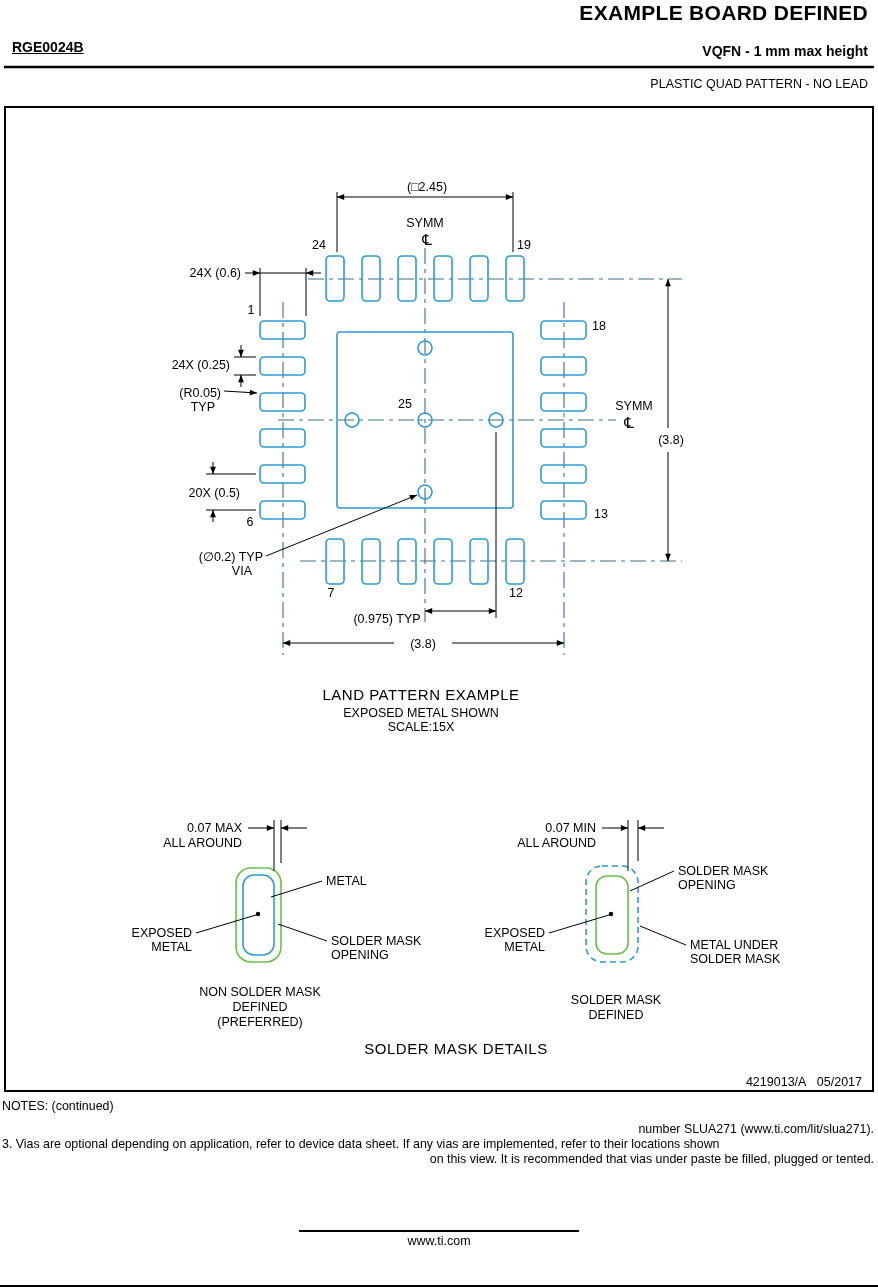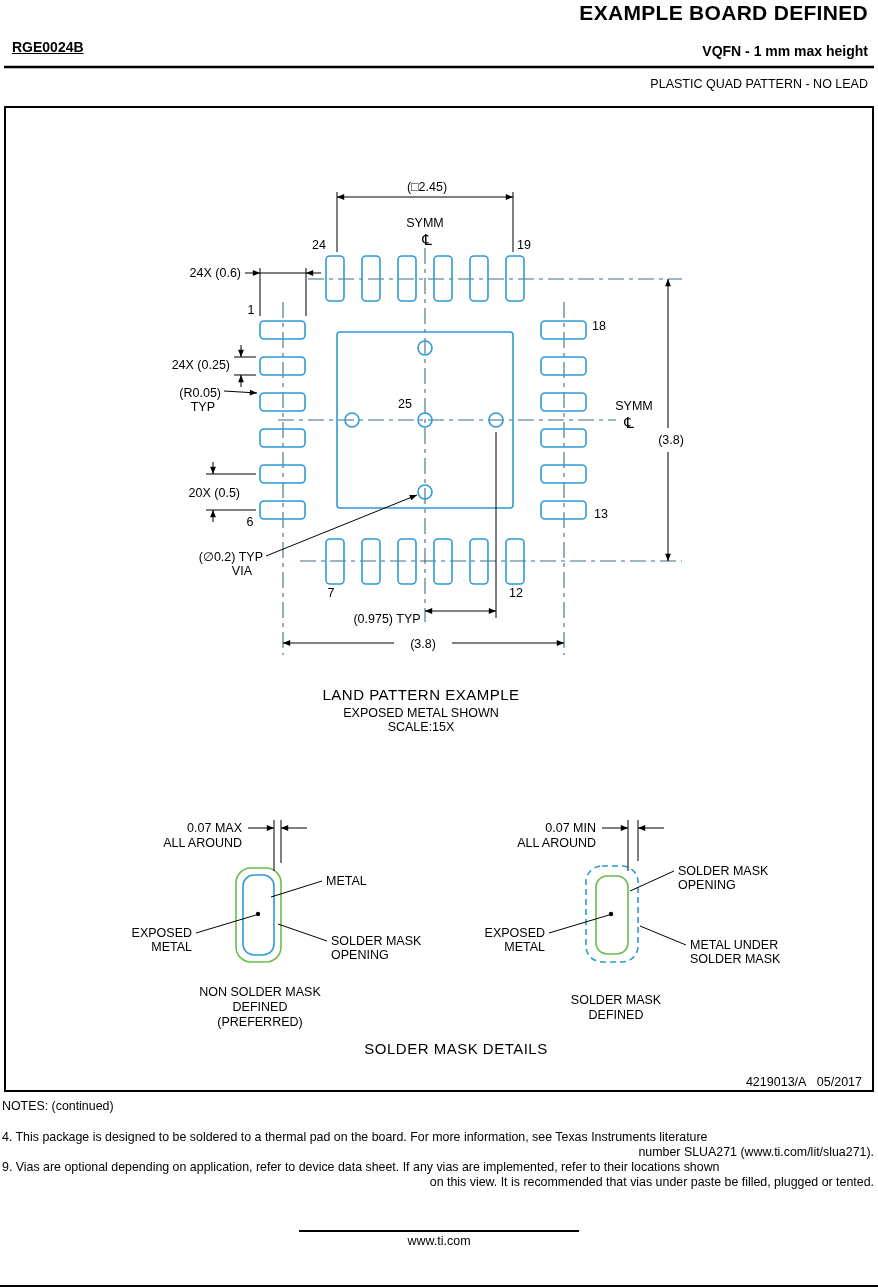--- a/index.html
+++ b/index.html
@@ -8,21 +8,21 @@
   .abs { position:absolute; }
 
   
   .sheet-title   { position:absolute; right:10px; top:1px;  font-size:21px; font-weight:bold; letter-spacing:0.3px; }
   .part-number   { position:absolute; left:12px;  top:39px; font-size:14px; font-weight:bold;text-decoration:underline; }
   .package-spec  { position:absolute; right:10px; top:43px; font-size:14px; font-weight:bold; }
   .package-family{ position:absolute; right:10px; top:77px; font-size:12.5px; }
 
   
   .notes { position:absolute; left:2px; top:1099px; font-size:12.4px; line-height:15px; width:872px; white-space:nowrap; }
-  .notes-heading { margin-bottom:16px; }
+  .notes-heading { margin-bottom:8px; }
   .note-line.cont { padding-left:13px;text-align:right; }
 
   
   .footer { position:absolute; left:0; top:1228px; width:100%; display:flex; flex-direction:column; align-items:center; }
   .logo-row { display:flex; align-items:flex-start; gap:5px; }
   .brand { display:flex; flex-direction:column; padding-top:2px; }
   .brand1 { font-family:"Liberation Serif", serif; font-weight:bold; font-size:20px; line-height:18px; letter-spacing:1px; }
   .brand2 { font-family:"Liberation Serif", serif; font-weight:bold; font-size:16px; line-height:15px; letter-spacing:0.5px; }
   .logo-rule { width:280px; height:2px; background:#000; margin-top:2px; }
   .website { font-size:12.5px; margin-top:2px; }
@@ -238,23 +238,22 @@
     <text class="txt txte" x="862" y="1086">4219013/A&nbsp;&nbsp;&nbsp;05/2017</text>
   </svg>
 
   <div class="sheet-title">EXAMPLE BOARD DEFINED</div>
   <div class="part-number">RGE0024B</div>
   <div class="package-spec">VQFN - 1 mm max height</div>
   <div class="package-family">PLASTIC QUAD PATTERN - NO LEAD</div>
 
   <div class="notes">
     <div class="notes-heading">NOTES: (continued)</div>
-    <div class="note-line">4. This package is designed to be soldered to a thermal pad on the board. For more information, see Texas Instruments literature</div>
     <div class="note-line cont">number SLUA271 (www.ti.com/lit/slua271).</div>
-    <div class="note-line">9. Vias are optional depending on application, refer to device data sheet. If any vias are implemented, refer to their locations shown</div>
+    <div class="note-line">3. Vias are optional depending on application, refer to device data sheet. If any vias are implemented, refer to their locations shown</div>
     <div class="note-line cont">on this view. It is recommended that vias under paste be filled, plugged or tented.</div>
   </div>
 
   <div class="footer">
     <div class="logo-rule"></div>
     <div class="website">www.ti.com</div>
   </div>
 
   <div class="bottom-line"></div>
 </div>

